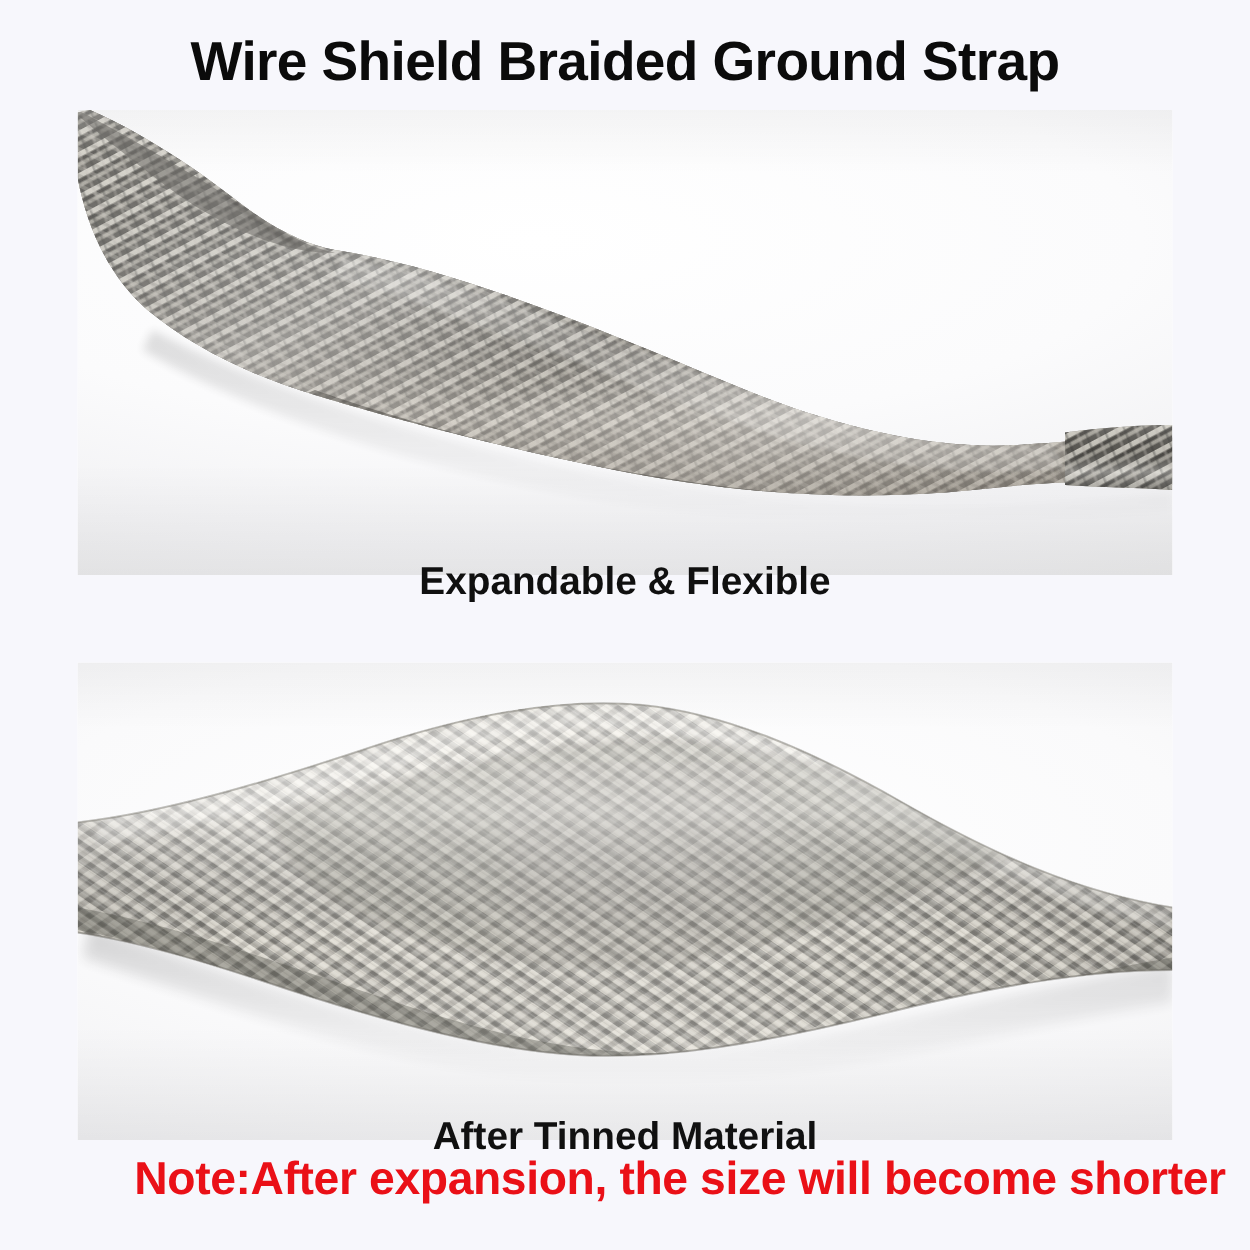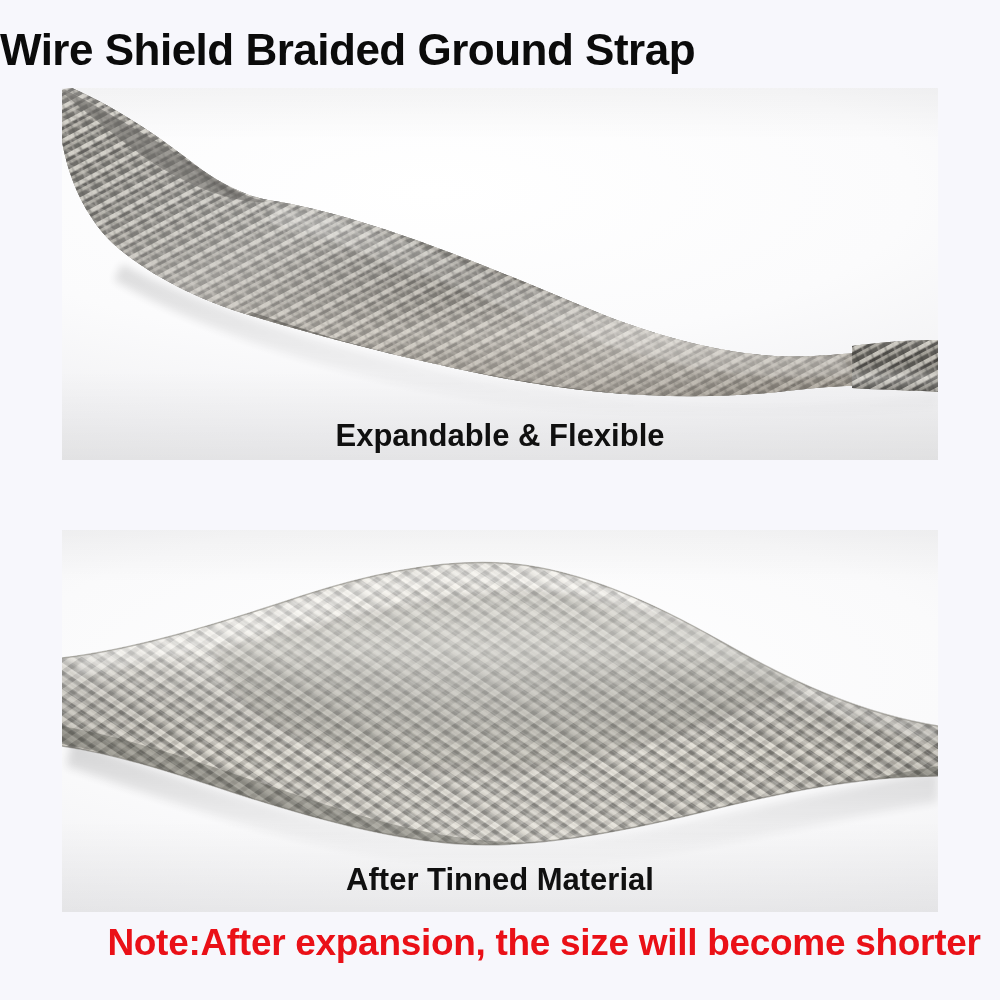--- a/index.html
+++ b/index.html
@@ -9,20 +9,21 @@
     background:#f7f7fc;
     font-family:"Liberation Sans","DejaVu Sans",sans-serif;
     overflow:hidden;
     position:relative;
   }
   .page{position:absolute;inset:0;}
 
   
   .title{
     position:absolute;left:0;top:28px;width:1000px;
+    text-align:center;
     font-size:44px;
     font-weight:bold;
     letter-spacing:-0.5px;
     color:#0b0b0b;
     line-height:1;
     white-space:nowrap;
   }
 
   
   .photo-panel{
@@ -53,20 +54,21 @@
   .caption{
     position:absolute;
     width:876px;left:62px;
     text-align:center;
     font-size:31px;
     font-weight:bold;
     color:#101010;
     letter-spacing:0px;
     white-space:nowrap;
     z-index:5;
+    margin-top:29px;
   }
   #caption-top{top:418px;}
   #caption-bottom{top:862px;}
 
   
   .note{
     position:absolute;left:0;top:922px;width:1000px;
     text-align:center;
     font-size:37px;
     font-weight:bold;

